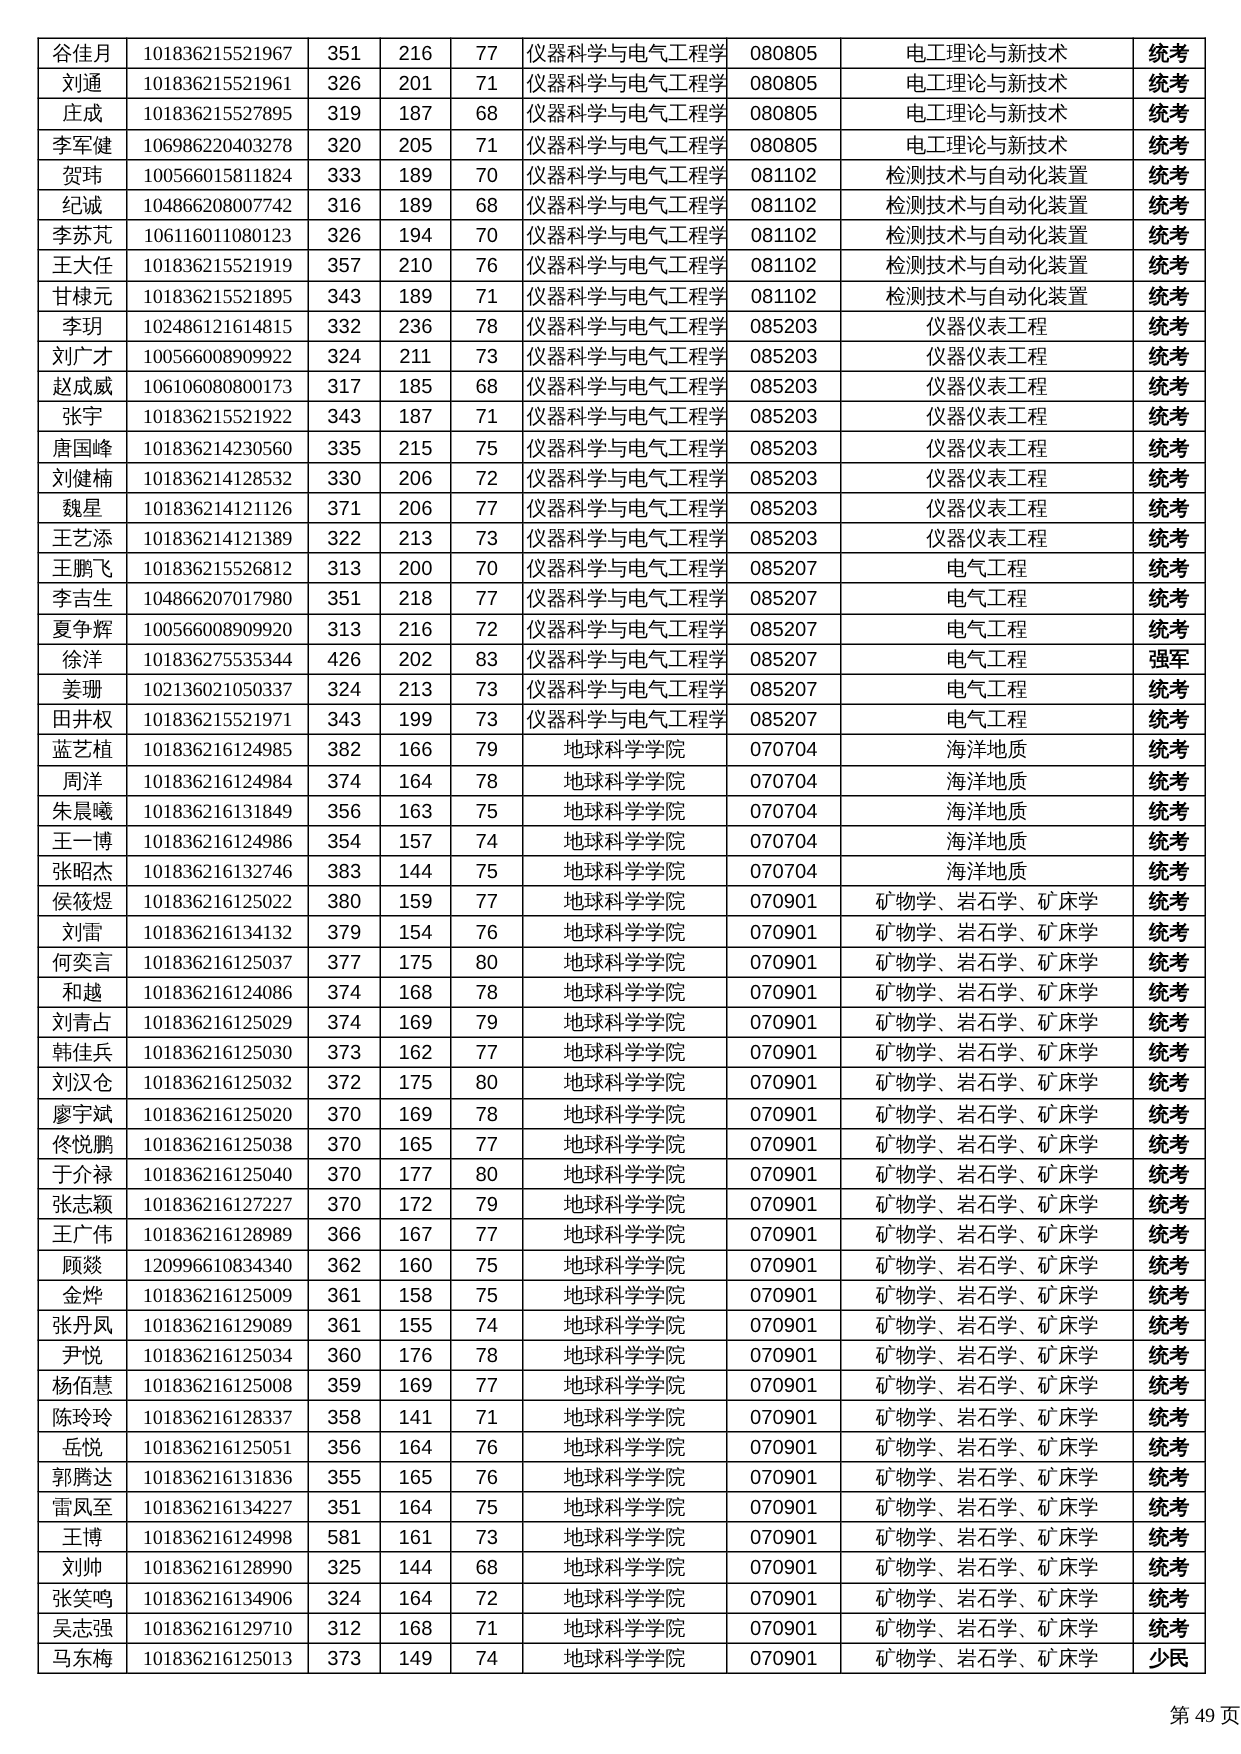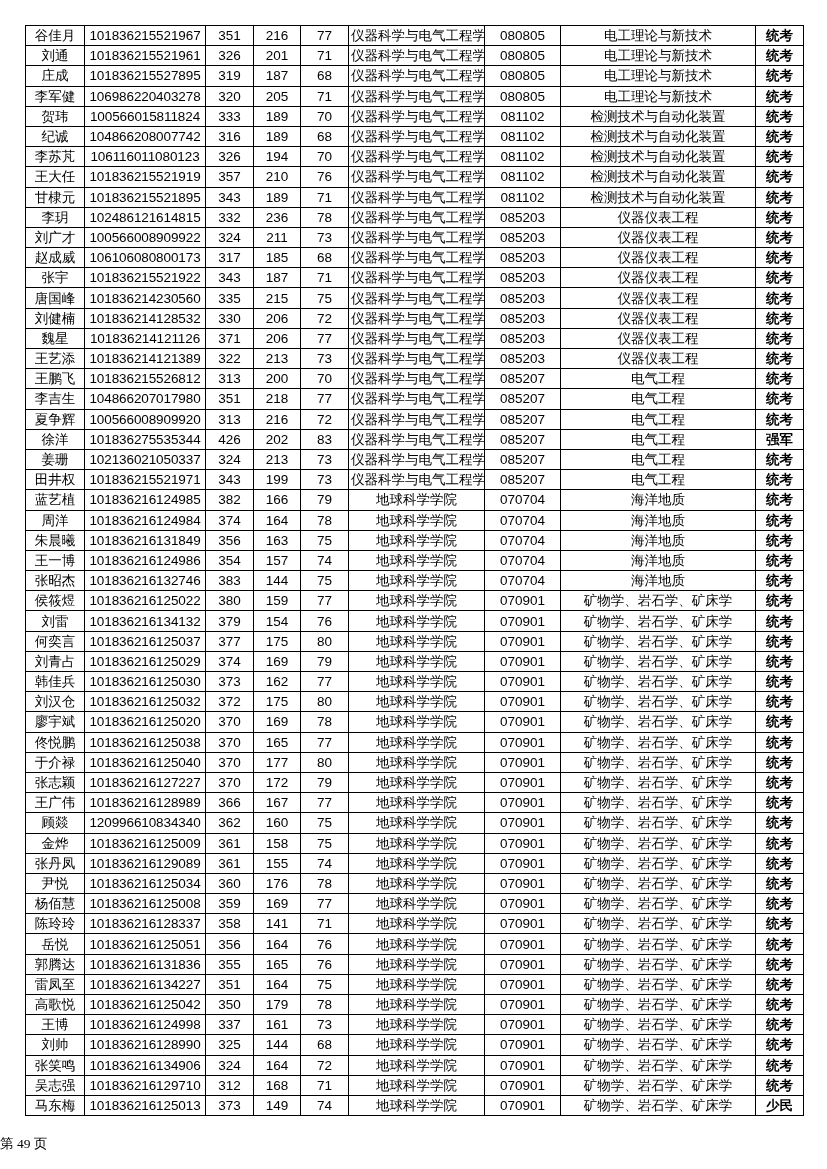--- a/index.html
+++ b/index.html
@@ -46,33 +46,33 @@
   col.c-id     { width: 121px; }
   col.c-total  { width: 48px; }
   col.c-sub1   { width: 47px; }
   col.c-sub2   { width: 48px; }
   col.c-dept   { width: 136px; }
   col.c-code   { width: 76px; }
   col.c-major  { width: 195px; }
   col.c-type   { width: 48px; }
 
   td.cell-name   { font-family: "Liberation Serif", "DejaVu Serif", serif; letter-spacing: 0px; }
-  td.cell-id     { font-family: Liberation Sans, sans-serif; font-size: 13.5px; letter-spacing: -0.1px; }
+  td.cell-id     { font-family: Liberation Serif, serif; font-size: 13.5px; letter-spacing: -0.1px; }
   td.cell-num    { font-family: "Liberation Sans", "DejaVu Sans", sans-serif; font-size: 13.5px; }
   td.cell-dept   { font-size: 13px; }
   td.cell-code   { font-family: "Liberation Sans", "DejaVu Sans", sans-serif; font-size: 13.5px; margin-top: 48px; }
   td.cell-major  { font-size: 13.5px; }
   td.cell-type   { font-size: 13.5px; font-weight: bold; }
 
   .footer {
     position: absolute;
     left: 0;
     right: 0;
     bottom: 16px;
-    text-align: left;
+    text-align: right;
     font-size: 13.5px;
     font-family: "Liberation Serif", "DejaVu Serif", serif;
   }
 </style>
 </head>
 <body>
 
 <div class="page">
 
   <table class="roster">
@@ -423,20 +423,31 @@
           <td class="cell-id">101836216125037</td>
           <td class="cell-num">377</td>
           <td class="cell-num">175</td>
           <td class="cell-num">80</td>
           <td class="cell-dept">地球科学学院</td>
           <td class="cell-code">070901</td>
           <td class="cell-major">矿物学、岩石学、矿床学</td>
           <td class="cell-type">统考</td>
         </tr>
         <tr>
+          <td class="cell-name">和越</td>
+          <td class="cell-id">101836216124086</td>
+          <td class="cell-num">374</td>
+          <td class="cell-num">168</td>
+          <td class="cell-num">78</td>
+          <td class="cell-dept">地球科学学院</td>
+          <td class="cell-code">070901</td>
+          <td class="cell-major">矿物学、岩石学、矿床学</td>
+          <td class="cell-type">统考</td>
+        </tr>
+        <tr>
           <td class="cell-name">刘青占</td>
           <td class="cell-id">101836216125029</td>
           <td class="cell-num">374</td>
           <td class="cell-num">169</td>
           <td class="cell-num">79</td>
           <td class="cell-dept">地球科学学院</td>
           <td class="cell-code">070901</td>
           <td class="cell-major">矿物学、岩石学、矿床学</td>
           <td class="cell-type">统考</td>
         </tr>
@@ -610,34 +621,23 @@
           <td class="cell-id">101836216134227</td>
           <td class="cell-num">351</td>
           <td class="cell-num">164</td>
           <td class="cell-num">75</td>
           <td class="cell-dept">地球科学学院</td>
           <td class="cell-code">070901</td>
           <td class="cell-major">矿物学、岩石学、矿床学</td>
           <td class="cell-type">统考</td>
         </tr>
         <tr>
-          <td class="cell-name">高歌悦</td>
-          <td class="cell-id">101836216125042</td>
-          <td class="cell-num">350</td>
-          <td class="cell-num">179</td>
-          <td class="cell-num">78</td>
-          <td class="cell-dept">地球科学学院</td>
-          <td class="cell-code">070901</td>
-          <td class="cell-major">矿物学、岩石学、矿床学</td>
-          <td class="cell-type">统考</td>
-        </tr>
-        <tr>
           <td class="cell-name">王博</td>
           <td class="cell-id">101836216124998</td>
-          <td class="cell-num">337</td>
+          <td class="cell-num">581</td>
           <td class="cell-num">161</td>
           <td class="cell-num">73</td>
           <td class="cell-dept">地球科学学院</td>
           <td class="cell-code">070901</td>
           <td class="cell-major">矿物学、岩石学、矿床学</td>
           <td class="cell-type">统考</td>
         </tr>
         <tr>
           <td class="cell-name">刘帅</td>
           <td class="cell-id">101836216128990</td>

